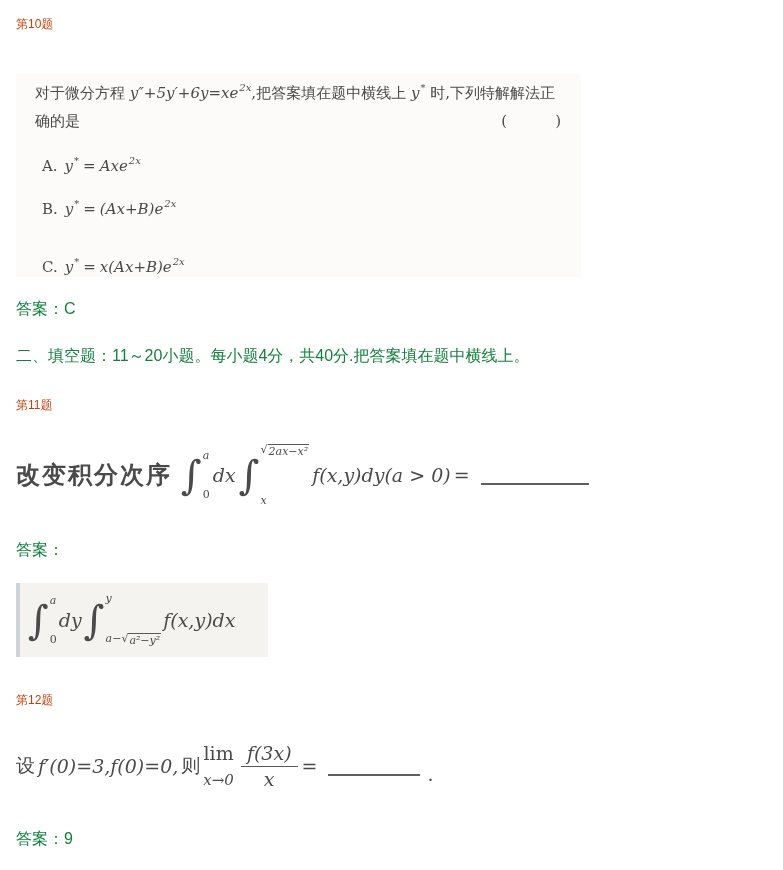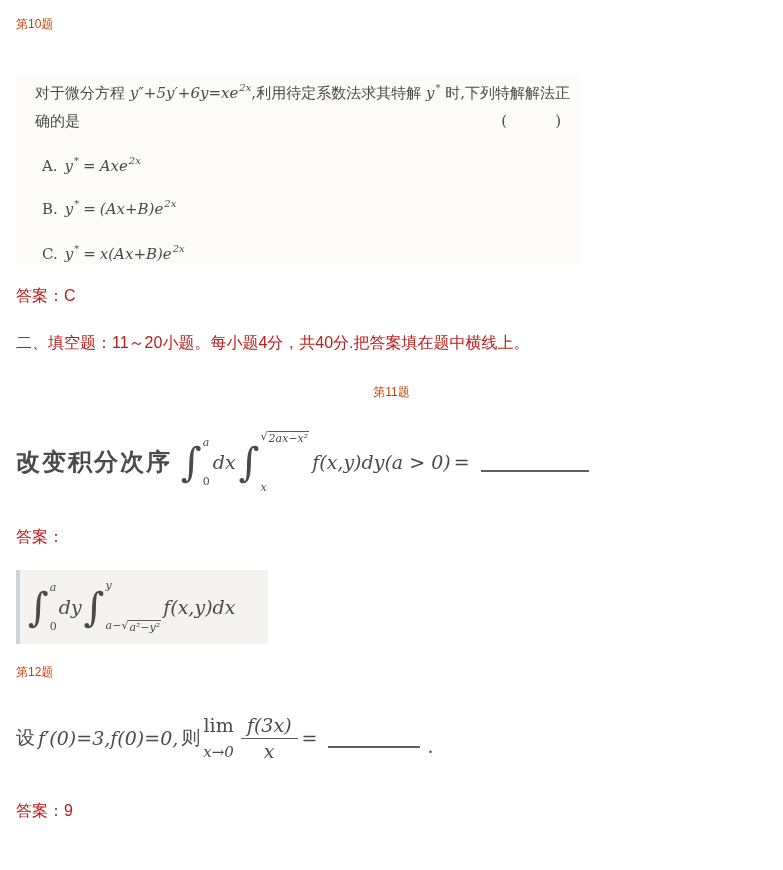--- a/index.html
+++ b/index.html
@@ -1,35 +1,35 @@
 <!DOCTYPE html>
 <html><head>
 <meta charset="utf-8">
 <style>
   html,body{margin:0;padding:0;background:#ffffff;}
   body{width:783px;height:870px;overflow:hidden;font-family:"Liberation Sans",sans-serif;color:#3d3d3d;}
   .wrap{padding:14px 16px 0 16px;}
 
   .h{font-size:12px;line-height:20px;color:#c2410c;}
-  .ui{font-size:16px;line-height:20px;color:#b91c1c;}
+  .ui{font-size:16px;line-height:20px;color:#15803d;}
 
   
   .scan{font-family:"DejaVu Serif",serif;color:#4a4a4a;}
   .math{font-style:italic;}
   .sup{display:inline-block;font-size:10px;font-style:italic;vertical-align:7px;margin-left:1px;}
 
   
   .q10block{margin-top:40px;width:565px;background:#fcfbfa;font-size:15px;line-height:28px;}
   .stem{padding-left:19px;}
   .stem2{padding-left:19px;padding-right:14px;display:flex;justify-content:space-between;}
   .paren{letter-spacing:6px;}
   .opt{padding-left:26px;font-size:15px;line-height:20px;}
   .opt-a{margin-top:16px;}
   .opt-b{margin-top:18px;}
-  .opt-c{margin-top:20px;}
+  .opt-c{margin-top:33px;}
   .opt-d{margin-top:23px;}
   .opt .lbl{font-style:normal;margin-right:7px;}
   .opt .eq{font-style:normal;margin:0 4px;}
 
   
   .fline{display:flex;align-items:center;font-size:19px;}
   .fline > *{margin-right:3px;}
 
   .f11{margin-top:21px;height:78px;}
   .f12{margin-top:24px;height:64px;}
@@ -66,34 +66,34 @@
   .b11{width:108px;}
   .b12{width:92px;}
   .tail{position:relative;top:8px;margin-left:4px;font-style:normal;}
 
   
   .ansblock{margin-top:23px;width:252px;height:74px;background:#f4f3f0;border-left:4px solid #ccd4da;display:flex;align-items:center;padding-left:8px;box-sizing:border-box;font-size:19px;}
   .ansblock > *{margin-right:2px;}
 
   .mt-a10{margin-top:22px;}
   .mt-sec{margin-top:27px;}
-  .mt-h11{margin-top:29px;text-align:center;}
+  .mt-h11{margin-top:29px;}
   .mt-a11{margin-top:26px;}
-  .mt-h12{margin-top:18px;}
+  .mt-h12{margin-top:33px;}
   .mt-a12{margin-top:31px;}
 </style>
 </head>
 <body>
 
 <div class="wrap">
 
   <div class="h">第10题</div>
 
   <div class="q10block scan">
-    <div class="stem"><span>对于微分方程 </span><span class="math">y″+5y′+6y=xe</span><span class="sup">2x</span><span>,利用待定系数法求其特解 </span><span class="math">y</span><span class="sup">*</span><span> 时,下列特解解法正</span></div>
+    <div class="stem"><span>对于微分方程 </span><span class="math">y″+5y′+6y=xe</span><span class="sup">2x</span><span>,把答案填在题中横线上 </span><span class="math">y</span><span class="sup">*</span><span> 时,下列特解解法正</span></div>
     <div class="stem2">
       <span>确的是</span>
       <span class="paren">(　　)</span>
     </div>
 
     <div class="opt opt-a"><span class="lbl">A.</span><span class="math">y</span><span class="sup">*</span><span class="eq">=</span><span class="math">Axe</span><span class="sup">2x</span><span class="math"></span><span class="sup"></span></div>
 
     <div class="opt opt-b"><span class="lbl">B.</span><span class="math">y</span><span class="sup">*</span><span class="eq">=</span><span class="math">(Ax+B)e</span><span class="sup">2x</span><span class="math"></span><span class="sup"></span></div>
 
     <div class="opt opt-c"><span class="lbl">C.</span><span class="math">y</span><span class="sup">*</span><span class="eq">=</span><span class="math">x(Ax+B)e</span><span class="sup">2x</span><span class="math"></span><span class="sup"></span></div>

